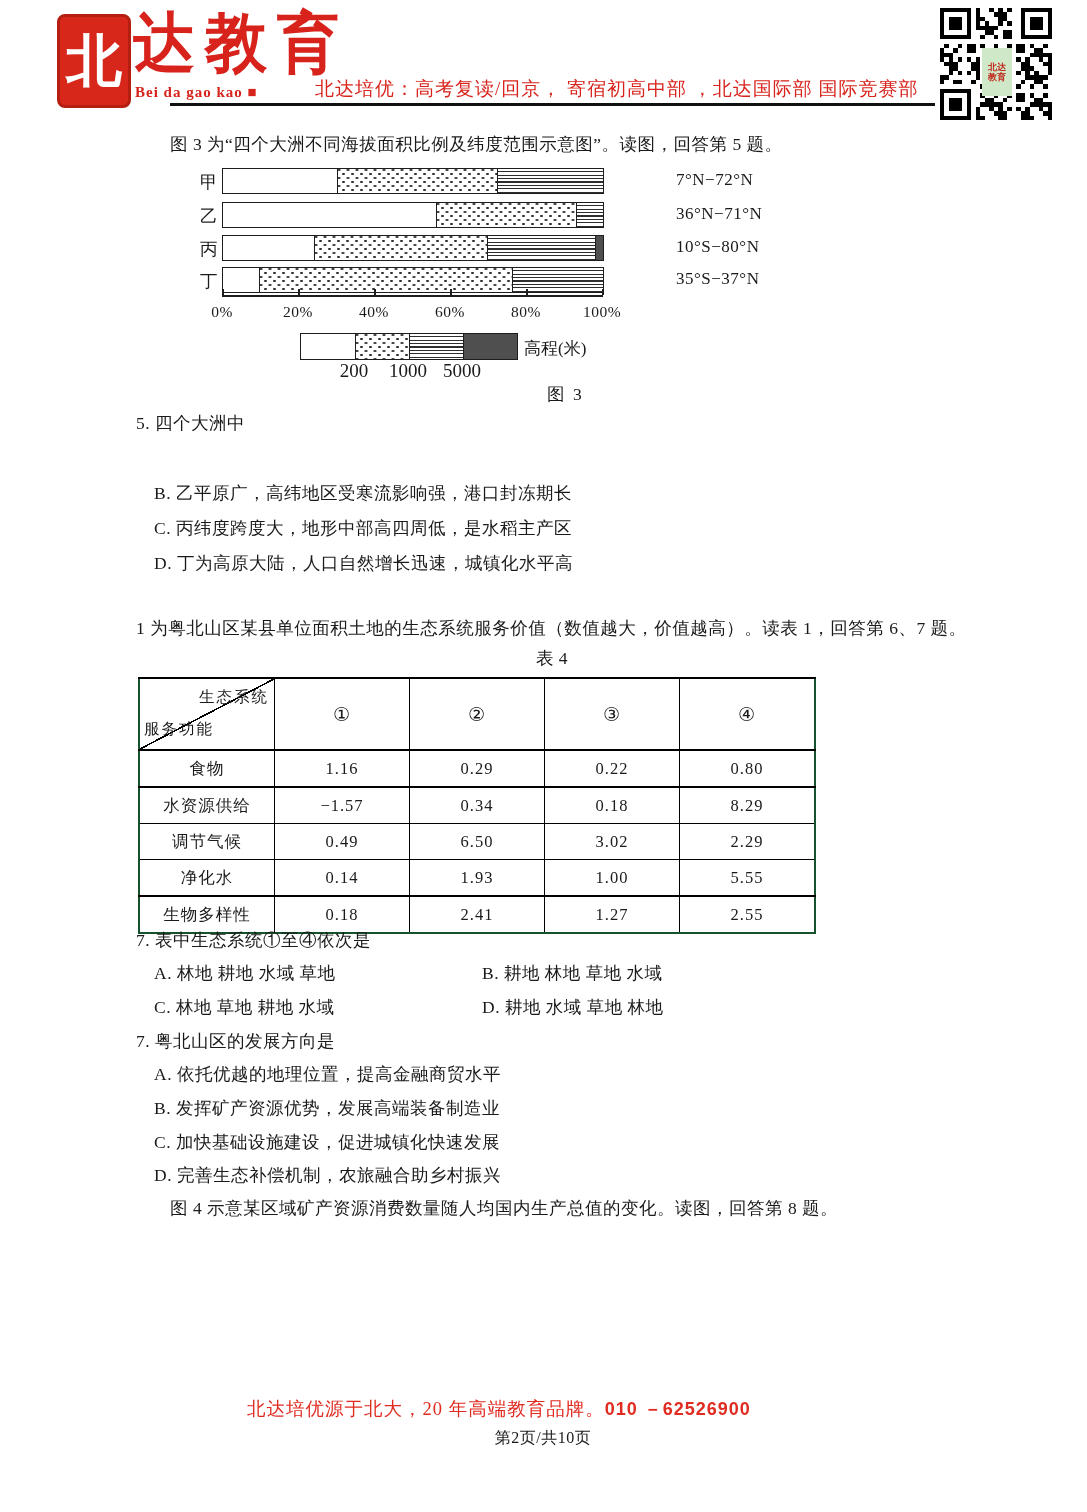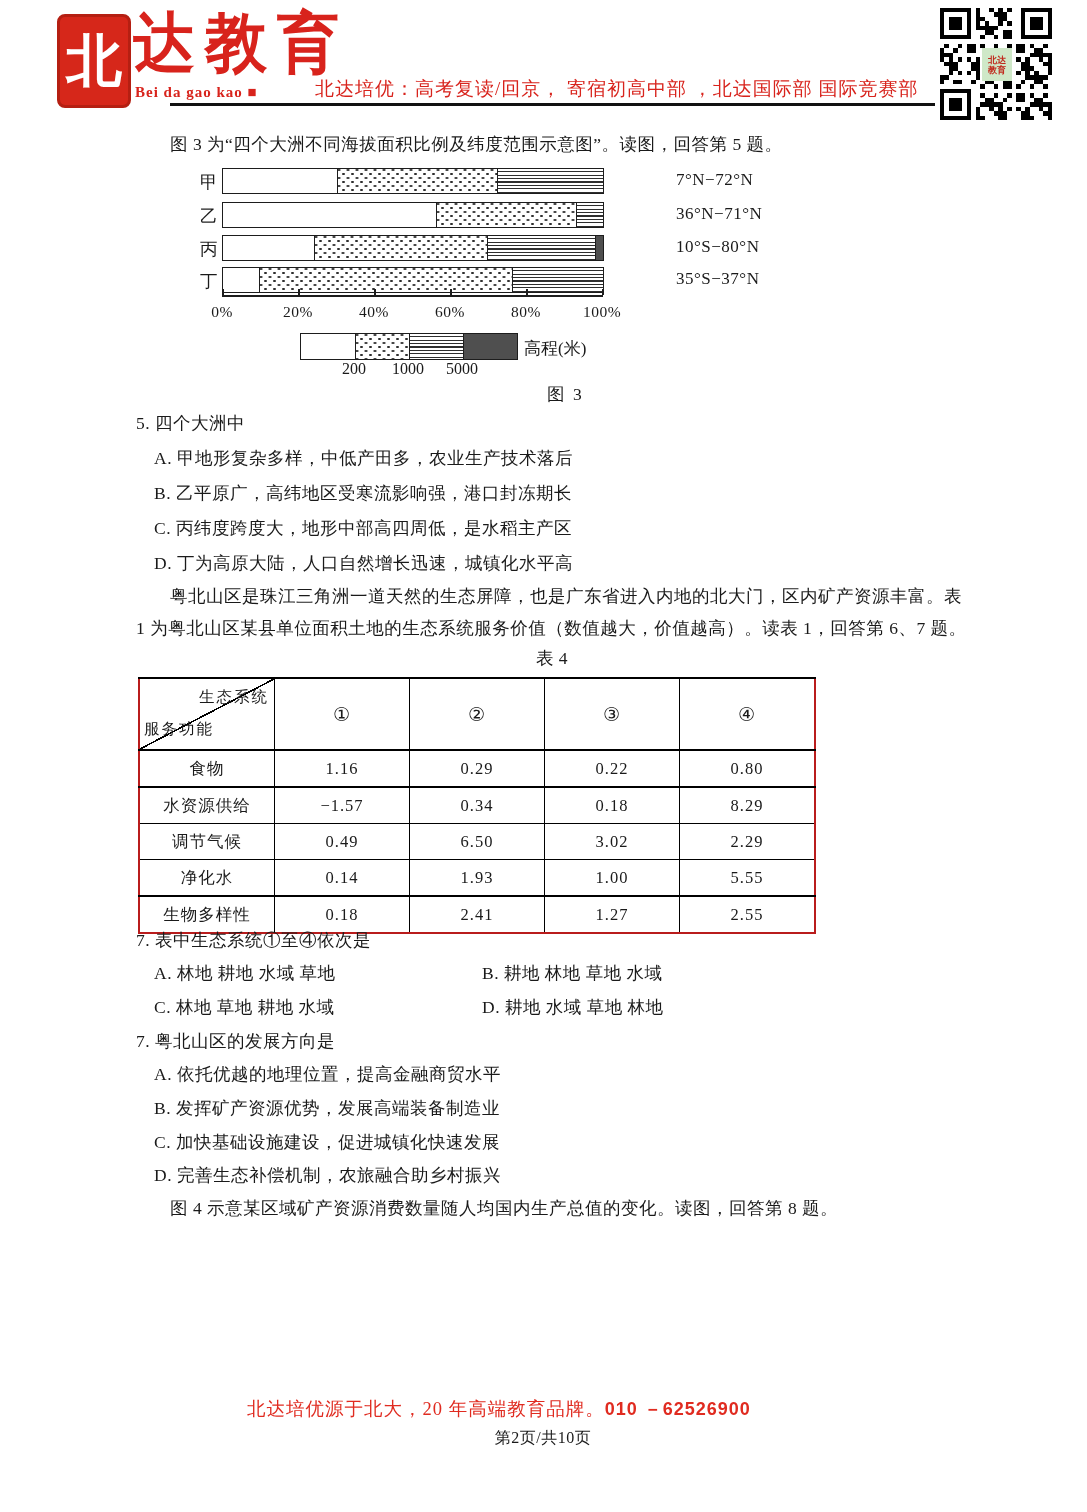--- a/index.html
+++ b/index.html
@@ -13,21 +13,21 @@
   .seal{position:absolute;left:57px;top:14px;width:68px;height:88px;background:#d6271a;
         border:3px solid #b51f12;border-radius:8px;display:flex;align-items:center;justify-content:center;}
   .seal-char{color:#fff;font-size:56px;font-weight:bold;line-height:1;}
   .brand{position:absolute;left:133px;top:12px;font-size:62px;font-weight:bold;color:#d8231c;
          letter-spacing:10px;line-height:1;transform:scaleY(1.05);}
   .brand-sub{position:absolute;left:135px;top:84px;font-size:15px;font-weight:bold;color:#d8231c;letter-spacing:1px;}
   .slogan{position:absolute;left:315px;top:76px;font-size:19px;color:#d8231c;letter-spacing:1px;}
   .header-rule{position:absolute;left:170px;top:103px;width:765px;height:3px;background:#111;}
   .qr{position:absolute;left:940px;top:8px;width:112px;height:112px;background:#fff;}
   .qr svg{display:block;}
-  .qr-center{position:absolute;left:42px;top:40px;width:30px;height:33px;background:#cfe8c8;
+  .qr-center{position:absolute;left:42px;top:40px;width:30px;height:48px;background:#cfe8c8;
              display:flex;flex-direction:column;align-items:center;justify-content:center;
              font-size:9px;line-height:10px;color:#c0281c;font-weight:bold;}
 
   
   .t{font-size:17.5px;letter-spacing:0.5px;}
   .opt{font-size:17.5px;letter-spacing:0.5px;}
 
   
   .chart{position:absolute;left:200px;top:160px;width:640px;height:250px;}
   .bar-cat{position:absolute;left:0;width:20px;font-size:17.5px;}
@@ -41,27 +41,27 @@
                      radial-gradient(#2e2e2e 1.05px,transparent 1.45px);
     background-size:9px 8px;background-position:1px 1px,5.5px 5px;}
   .pat-hlines{background:repeating-linear-gradient(180deg,#fff 0 2.2px,#2e2e2e 2.2px 3.4px);}
   .pat-dark{background:#4f4f4f;}
   .bar-lat{position:absolute;left:476px;font-size:17px;letter-spacing:0.5px;}
   .axis{position:absolute;left:22px;top:135px;width:381px;height:1.6px;background:#1d1d1d;}
   .axis .tick{position:absolute;width:1.6px;height:6px;background:#1d1d1d;top:-6px;}
   .tick-label{position:absolute;top:143px;transform:translateX(-50%);font-size:15.5px;letter-spacing:0.5px;}
   .legend-bar{position:absolute;left:100px;top:173px;width:216px;height:25px;border:1.4px solid #1d1d1d;display:flex;}
   .legend-bar .seg{width:54px;}
-  .legend-num{position:absolute;top:200px;transform:translateX(-50%);font-size:16px;}
+  .legend-num{position:absolute;top:200px;transform:translateX(-50%);font-size:19px;}
   .legend-unit{position:absolute;left:324px;top:177px;font-size:17px;}
   .fig-caption{position:absolute;left:347px;top:222px;font-size:17.5px;letter-spacing:2px;}
 
   
   .table1{position:absolute;left:138px;top:677px;border-collapse:collapse;table-layout:fixed;
-          font-size:16.5px;border:2px solid #b91c1c;}
+          font-size:16.5px;border:2px solid #14532d;}
   .table1 th,.table1 td{border:1px solid #000;width:134px;height:35px;text-align:center;
           font-weight:normal;padding:0;letter-spacing:1px;}
   .table1 thead th{height:70px;border-bottom:2.4px solid #000;border-top:2px solid #000;}
   .table1 tbody tr:nth-child(1) td,.table1 tbody tr:nth-child(1) th{border-bottom:2px solid #000;}
   .table1 tbody tr:nth-child(4) td,.table1 tbody tr:nth-child(4) th{border-bottom:2.4px solid #000;}
   .circ{font-family:"DejaVu Sans",sans-serif;font-size:19px;}
   .num{font-family:"Liberation Serif","DejaVu Serif",serif;font-size:16.5px;letter-spacing:1.5px;}
   .corner{position:relative;
     background:linear-gradient(to bottom right,transparent calc(50% - 0.8px),
                #000 calc(50% - 0.8px) calc(50% + 0.8px),transparent calc(50% + 0.8px));}
@@ -322,26 +322,24 @@
         <div class="seg pat-dark"></div>
       </div>
       <div class="legend-num" style="left: 154px;">200</div>
       <div class="legend-num" style="left: 208px;">1000</div>
       <div class="legend-num" style="left: 262px;">5000</div>
       <div class="legend-unit">高程(米)</div>
       <div class="fig-caption">图 3</div>
     </div>
 
   <div class="abs t" style="left:136px;top:411px">5. 四个大洲中</div>
-  <div class="abs opt" style="left:154px;top:446px">A. 甲地形复杂多样，中低产田多，农业生产技术落后</div>
   <div class="abs opt" style="left:154px;top:481px">B. 乙平原广，高纬地区受寒流影响强，港口封冻期长</div>
   <div class="abs opt" style="left:154px;top:516px">C. 丙纬度跨度大，地形中部高四周低，是水稻主产区</div>
   <div class="abs opt" style="left:154px;top:551px">D. 丁为高原大陆，人口自然增长迅速，城镇化水平高</div>
 
-  <div class="abs t" style="left:170px;top:584px">粤北山区是珠江三角洲一道天然的生态屏障，也是广东省进入内地的北大门，区内矿产资源丰富。表</div>
   <div class="abs t" style="left:136px;top:616px">1 为粤北山区某县单位面积土地的生态系统服务价值（数值越大，价值越高）。读表 1，回答第 6、7 题。</div>
 
   <div class="abs t" style="left:552px;top:646px;transform:translateX(-50%)">表 4</div>
   <table class="table1">
     <thead>
       <tr>
         <th class="corner">
           <span class="c-top">生态系统</span>
           <span class="c-bottom">服务功能</span>
         </th>

